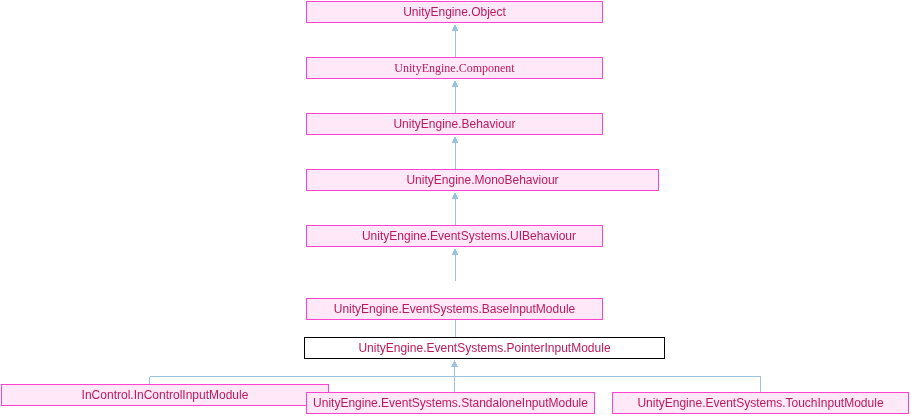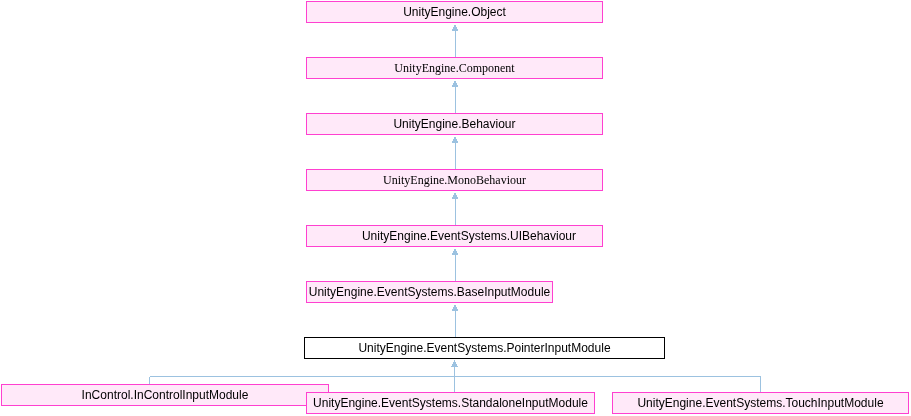--- a/index.html
+++ b/index.html
@@ -21,40 +21,40 @@
     top: 0;
     width: 911px;
     height: 416px;
   }
   .node {
     position: absolute;
     box-sizing: border-box;
     height: 22px;
     border: 1px solid #ff40d0;
     background: #ffe9f9;
-    color: #000000;
+    color: #be185d;
     font-size: 12px;
     display: flex;
     align-items: center;
     justify-content: center;
     white-space: nowrap;
     cursor: pointer;
   }
   .node.current {
     border-color: #000000;
     background: #ffffff;
     cursor: default;
   }
   
   .n0 { left: 306px; top: 1px;   width: 297px; }
   .n1 { left: 306px; top: 57px;  width: 297px; font-family: Liberation Serif, serif; }
   .n2 { left: 306px; top: 113px; width: 297px; }
-  .n3 { left: 306px; top: 169px; width: 297px; font-family: Liberation Serif, serif; }
+  .n3 { left: 306px; top: 169px; width: 353px; }
   .n4 { left: 306px; top: 225px; width: 297px; padding-left: 29px; }
-  .n5 { left: 306px; top: 281px; width: 247px; }
+  .n5 { left: 306px; top: 298px; width: 297px; }
   .n6 { left: 304px; top: 337px; width: 361px; }
   
   .n7 { left: 1px;   top: 384px; width: 328px; }
   .n8 { left: 306px; top: 392px; width: 289px; }
   .n9 { left: 612px; top: 392px; width: 297px; }
 </style>
 </head>
 <body>
 
 <div class="stage">

